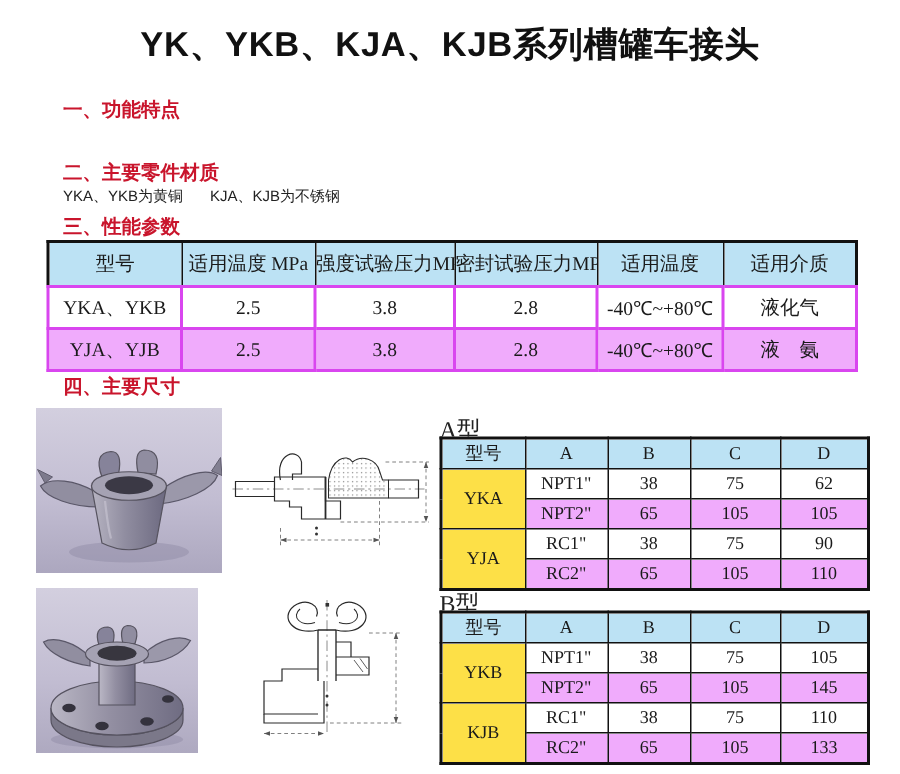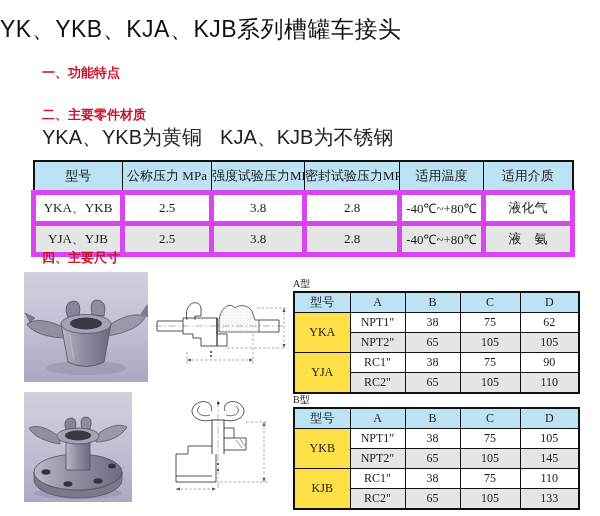--- a/index.html
+++ b/index.html
@@ -2,94 +2,95 @@
 <html><head>
 <meta charset="utf-8">
 <style>
   html,body{margin:0;padding:0;}
   body{background:#ffffff;}
   .page{
     position:relative; width:600px; height:516px; background:#ffffff;
     font-family:"Liberation Sans", sans-serif; color:#1a1a1a; overflow:hidden;
   }
   .page-title{
-    position:absolute; top:14px; left:0; width:100%; text-align:left;
-    font-size:23px; font-weight:normal; color:#111; letter-spacing:0.5px;
+    position:absolute; top:14px; left:0; width:100%; text-align:center;
+    font-size:23px; font-weight:bold; color:#111; letter-spacing:0.5px;
   }
   .red-heading{
     position:absolute; left:42px; color:#c9152c; font-size:13px; font-weight:bold;
   }
   .para{
     position:absolute; top:68px; left:17px; width:568px;
     font-size:14px; line-height:19px; text-indent:2em; color:#222;
   }
   .materials{
-    position:absolute; top:124px; left:42px; font-size:20px; color:#222;
+    position:absolute; top:124px; left:42px; font-size:10px; color:#222;
   }
   .materials .m2{ margin-left:18px; }
 
   table{ border-collapse:collapse; table-layout:fixed; }
   td,th{ padding:0; overflow:hidden; white-space:nowrap; }
 
   .perf{
     position:absolute; top:160px; left:31px; width:539px;
     border:2px solid #111; font-family:"Liberation Serif", serif;
     font-size:13px; text-align:center; background:#fff;
   }
   .perf th{ background:#bce2f4; height:28px; font-weight:normal; border:1px solid #111; font-size:13px;}
-  .perf td{ height:26px; border:5px solid #d946ef; }
+  .perf td{ height:26px; border:2px solid #d946ef; }
 
   .dim{
     position:absolute; left:293px; width:285px;
     border:2px solid #111; font-family:"Liberation Serif", serif;
     font-size:12px; text-align:center; background:#fff;
   }
   .dim th{ background:#bce2f4; height:19px; font-weight:normal; border:1px solid #111; }
   .dim td{ height:19px; border:1px solid #111; }
   .dim td.model{ background:#fde047; }
   .t-a{ top:291px; } .t-b{ top:407px; }
 
-  .row-yellow td{ background:#e5e5e5; }
+  .row-yellow td{ background:#f0abfc; }
   .row-white td{ background:#fff; }
 
   .type-label{
     position:absolute; left:293px; font-family:"Liberation Serif", serif;
-    font-size:10px; color:#222;
+    font-size:16px; color:#222;
   }
   .photo{ position:absolute; line-height:0; }
   .drawing{ position:absolute; line-height:0; }
 </style>
 </head>
 <body>
 
 <div class="page">
 
   <div class="page-title">YK、YKB、KJA、KJB系列槽罐车接头</div>
 
   <div class="red-heading" style="top:64px;">一、功能特点</div>
 
   <div class="red-heading" style="top:106px;">二、主要零件材质</div>
   <div class="materials">
     <span class="m1">YKA、YKB为黄铜</span><span class="m2">KJA、KJB为不锈钢</span>
   </div>
 
+  <div class="red-heading" style="top:142px;">三、性能参数</div>
 
   <table class="perf">
     <colgroup>
         <col style="width:89px">
         <col style="width:89px">
         <col style="width:93px">
         <col style="width:95px">
         <col style="width:84px">
         <col style="width:89px">
       </colgroup>
     <thead>
       <tr>
         <th>型号</th>
-        <th>公称压力 MPa</th>
+        <th>适用温度 MPa</th>
         <th>强度试验压力MPa</th>
         <th>密封试验压力MPa</th>
         <th>适用温度</th>
         <th>适用介质</th>
       </tr>
     </thead>
     <tbody>
       <tr class="row-white">
         <td>YKA、YKB</td>
         <td>2.5</td>

